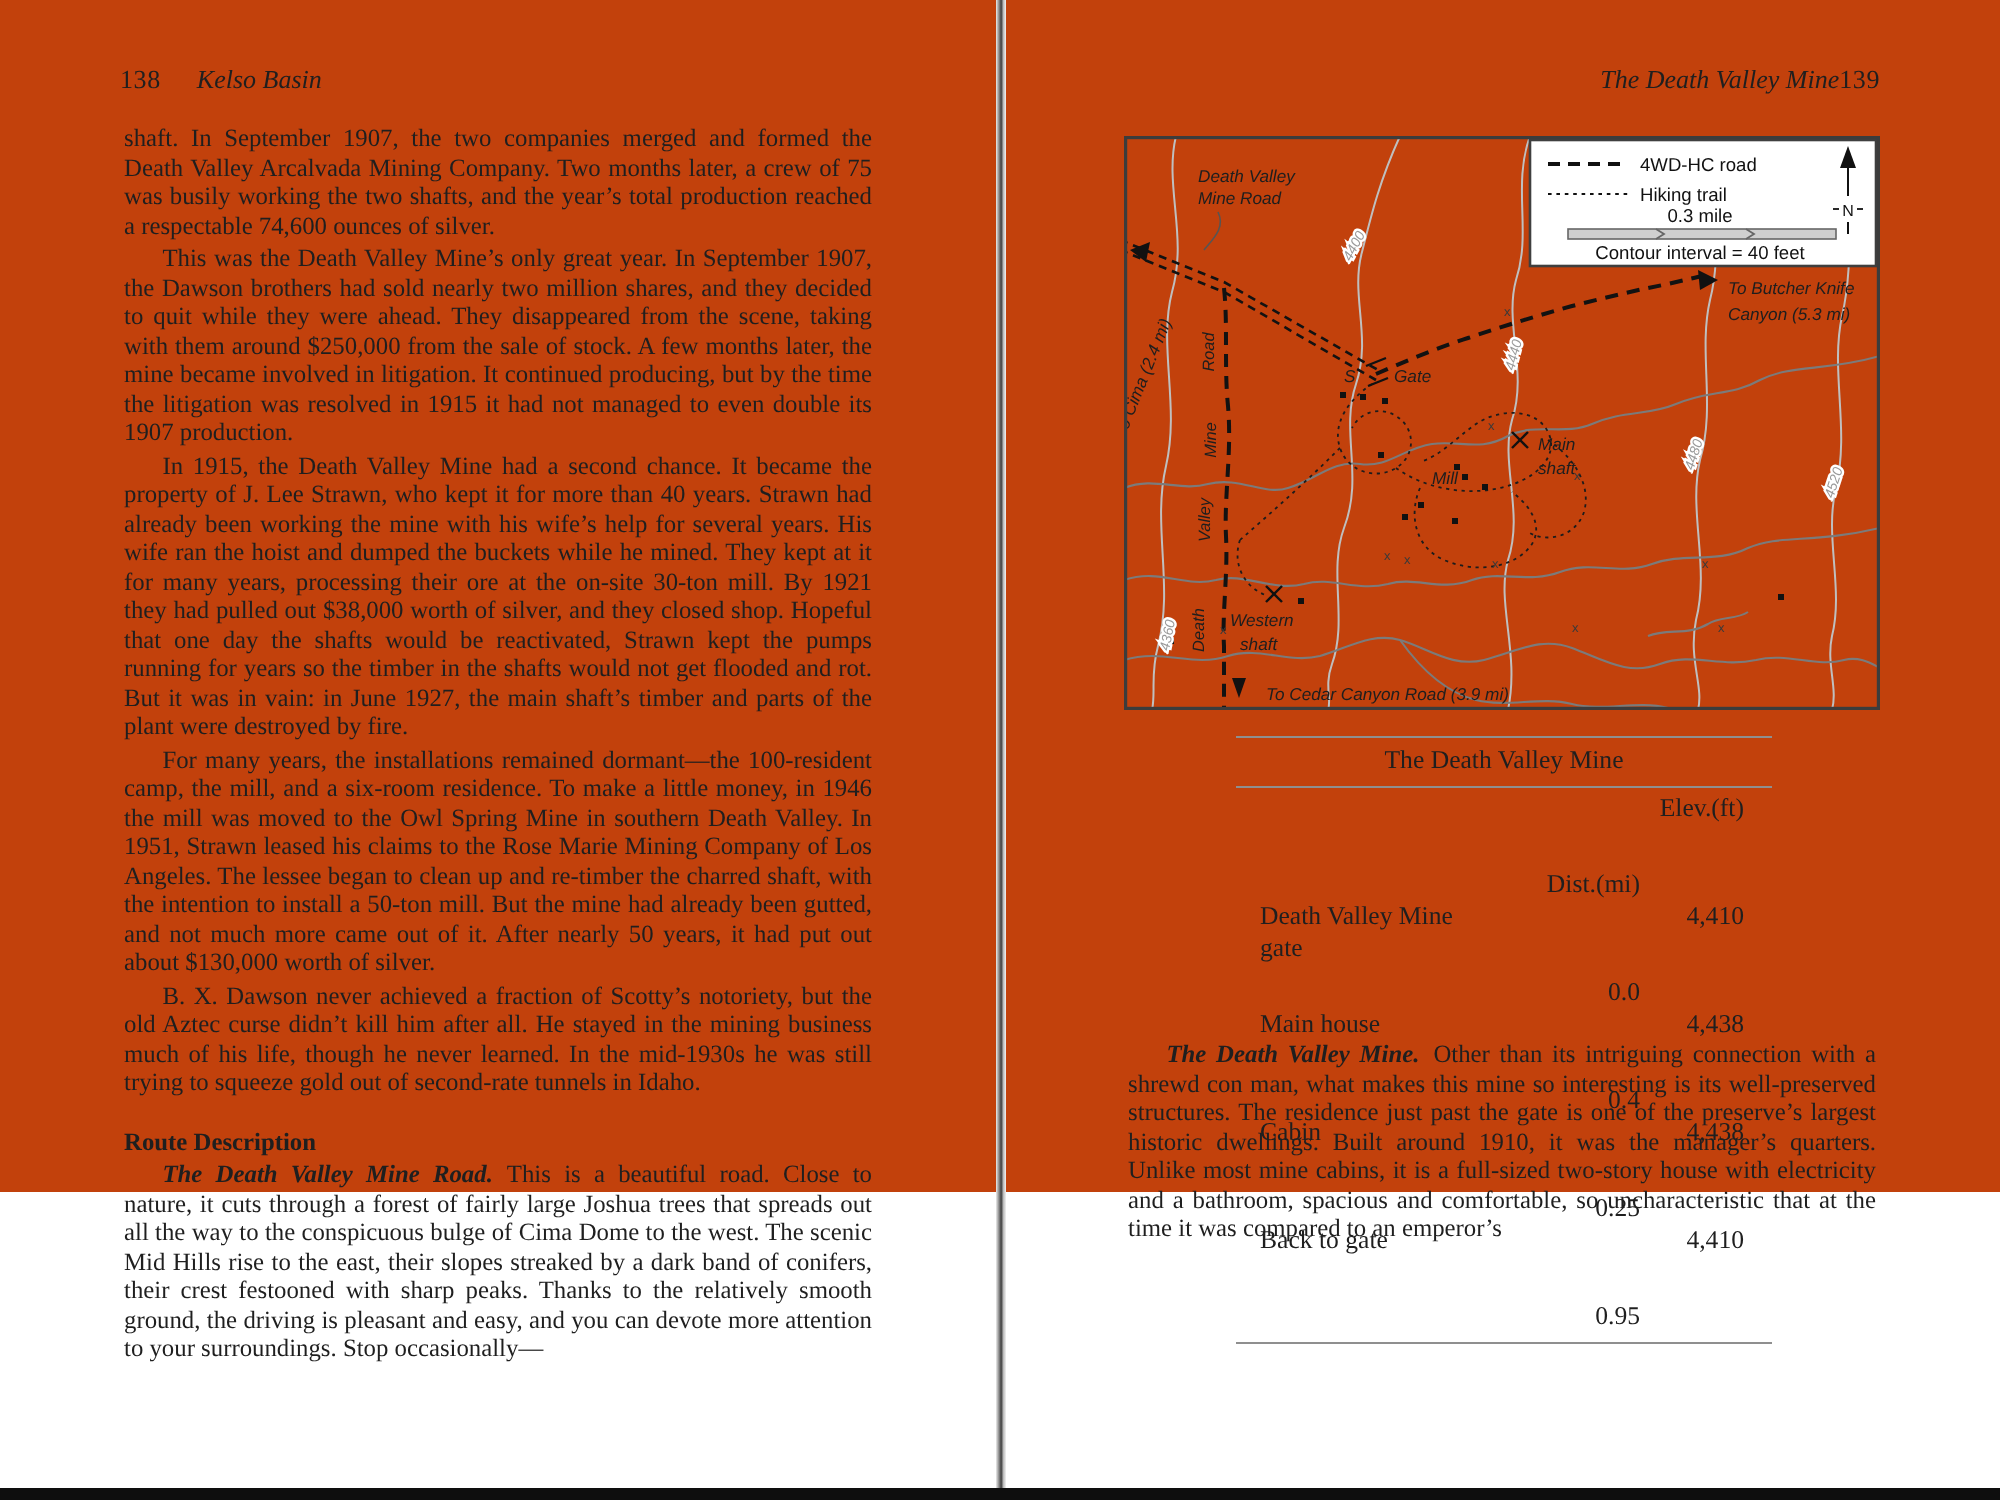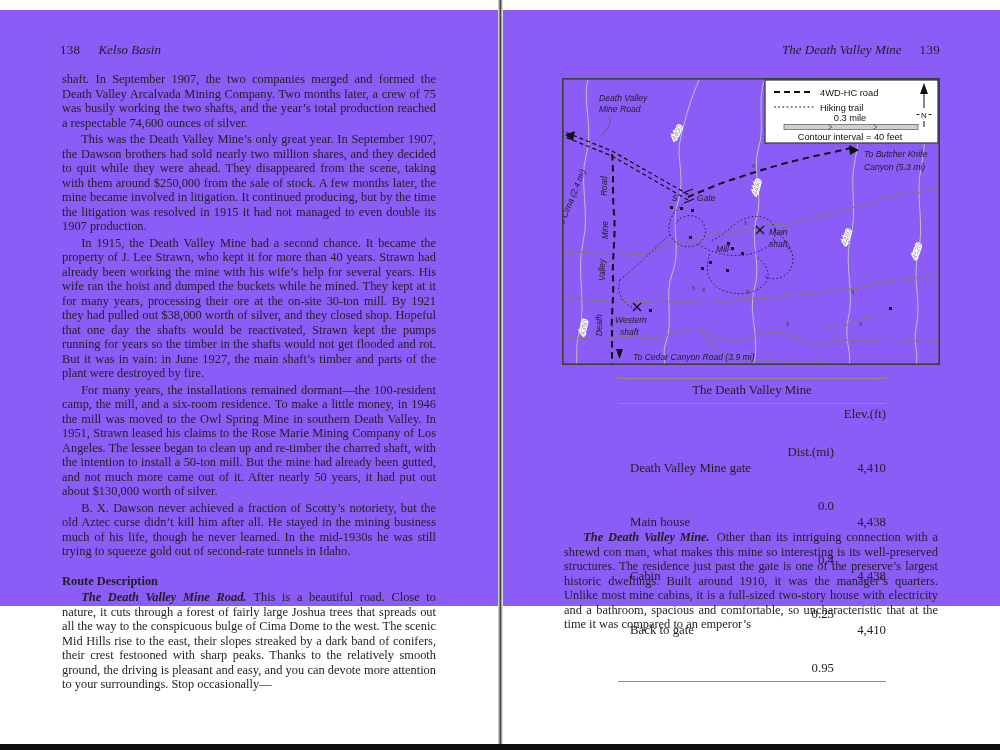--- a/index.html
+++ b/index.html
@@ -1,31 +1,31 @@
 <!DOCTYPE html>
 <html lang="en"><head>
 <meta charset="utf-8">
 <style>
   html,body{margin:0;padding:0;}
   body{width:1000px;height:750px;position:relative;background:#ffffff;overflow:hidden;
        font-family:"Liberation Serif", serif;color:#1f1f1f;}
-  .page{position:absolute;top:10px;height:596px;background:#8b5cf6;}
+  .page{position:absolute;top:0;height:596px;background:#c2410c;}
   #page-left{left:0;width:499px;}
   #page-right{left:503px;width:497px;}
   .gutter{position:absolute;left:498px;top:0;width:5px;height:750px;
           background:linear-gradient(90deg,#ececec,#8a8a8a 30%,#3e3e3e 52%,#bdbdbd 75%,#f2f2f2);}
   .bottom-edge{position:absolute;left:0;top:744px;width:1000px;height:6px;background:#0e0e0e;}
 
   .running-head{position:absolute;top:32px;font-size:13px;white-space:nowrap;}
   .rh-left{left:60px;}
   .rh-right{right:60px;text-align:right;}
   .pagenum{font-style:normal;letter-spacing:.3px;}
   .rtitle{font-style:italic;}
   .rh-left .rtitle{margin-left:18px;}
-  .rh-right .pagenum{margin-left:18px;}
+  .rh-right .pagenum{}
 
   .textcol{position:absolute;width:378px;font-size:12.4px;line-height:14.5px;
            text-align:justify;hyphens:auto;-webkit-hyphens:auto;}
   #left-text{left:60px;top:60px;}
   #right-text{left:59px;top:505px;}
   .textcol p{margin:2px;}
   .indent{text-indent:1.55em;}
   .sec-head{font-weight:bold;margin-top:15px !important;text-align:left;}
   .lead{font-weight:bold;font-style:italic;margin-right:7px;}
   .gap-top{margin-top:15px !important;}
@@ -45,21 +45,21 @@
   .xmark{font-family:"Liberation Sans", sans-serif;font-size:6.5px;fill:#3a3a3a;}
 
   
   #mine-table{position:absolute;left:115px;top:368px;width:268px;font-size:12.8px;}
   .t-rule{border-top:1.2px solid #8f8f8f;height:0;margin:0;}
   .t-title{text-align:center;padding:4px 0 5px 0;}
   .t-head,.t-row{display:flex;line-height:15.9px;}
   .t-head{padding-top:3px;}
   .t-name{flex:1;padding-left:12px;}
   .t-dist{width:74px;text-align:right;margin-top:38px;}
-  .t-elev{width:52px;text-align:right;}
+  .t-elev{width:52px;text-align:right;margin-right:14px;}
   .t-pad{height:4px;}
 </style>
 </head>
 <body>
 
 <div class="page" id="page-left">
   <div class="running-head rh-left">
     <span class="pagenum">138</span><span class="rtitle">Kelso Basin</span>
   </div>
 

